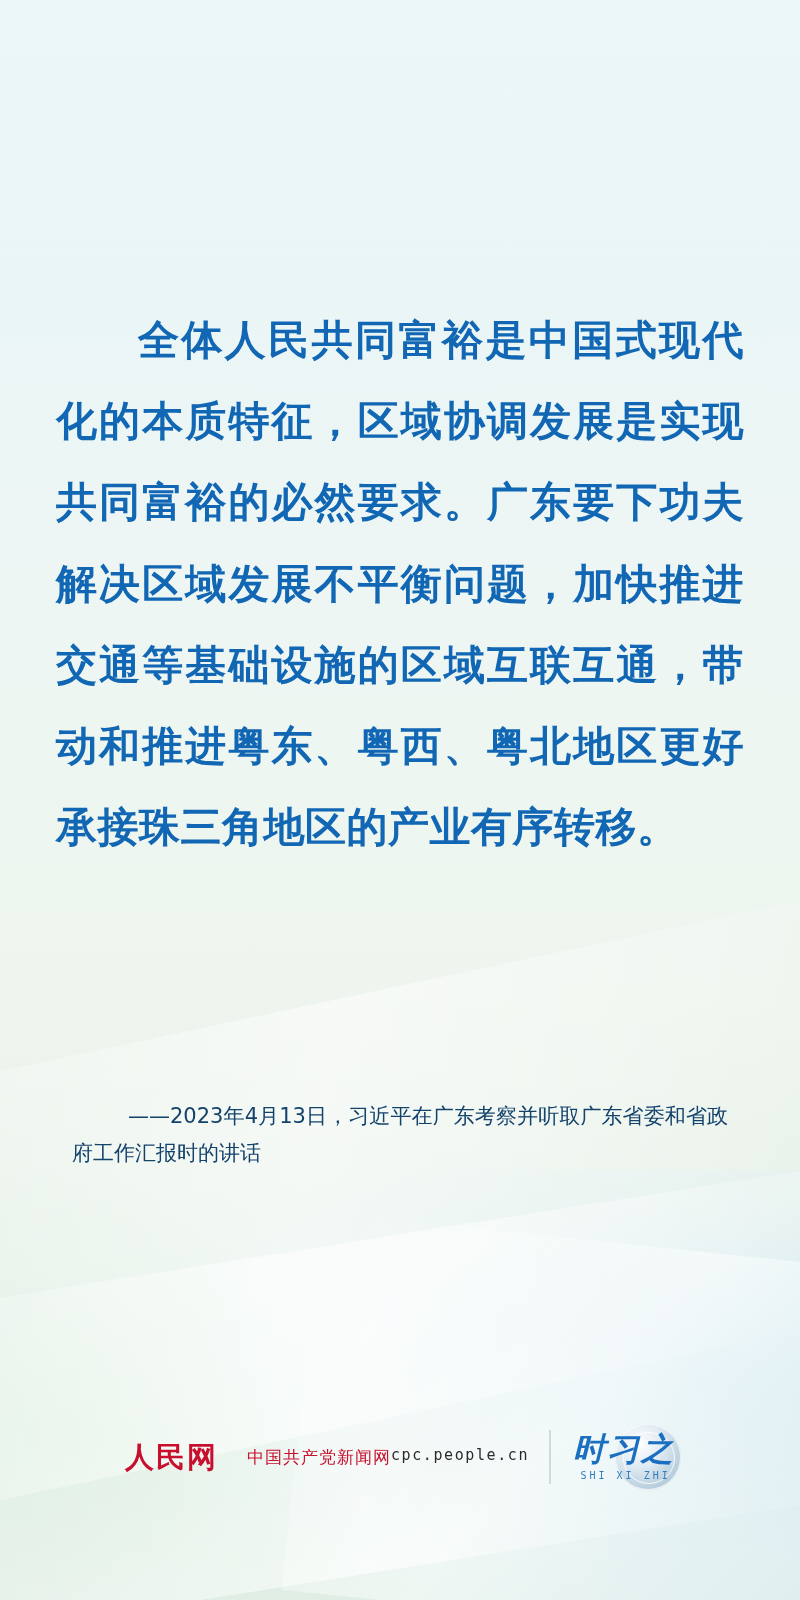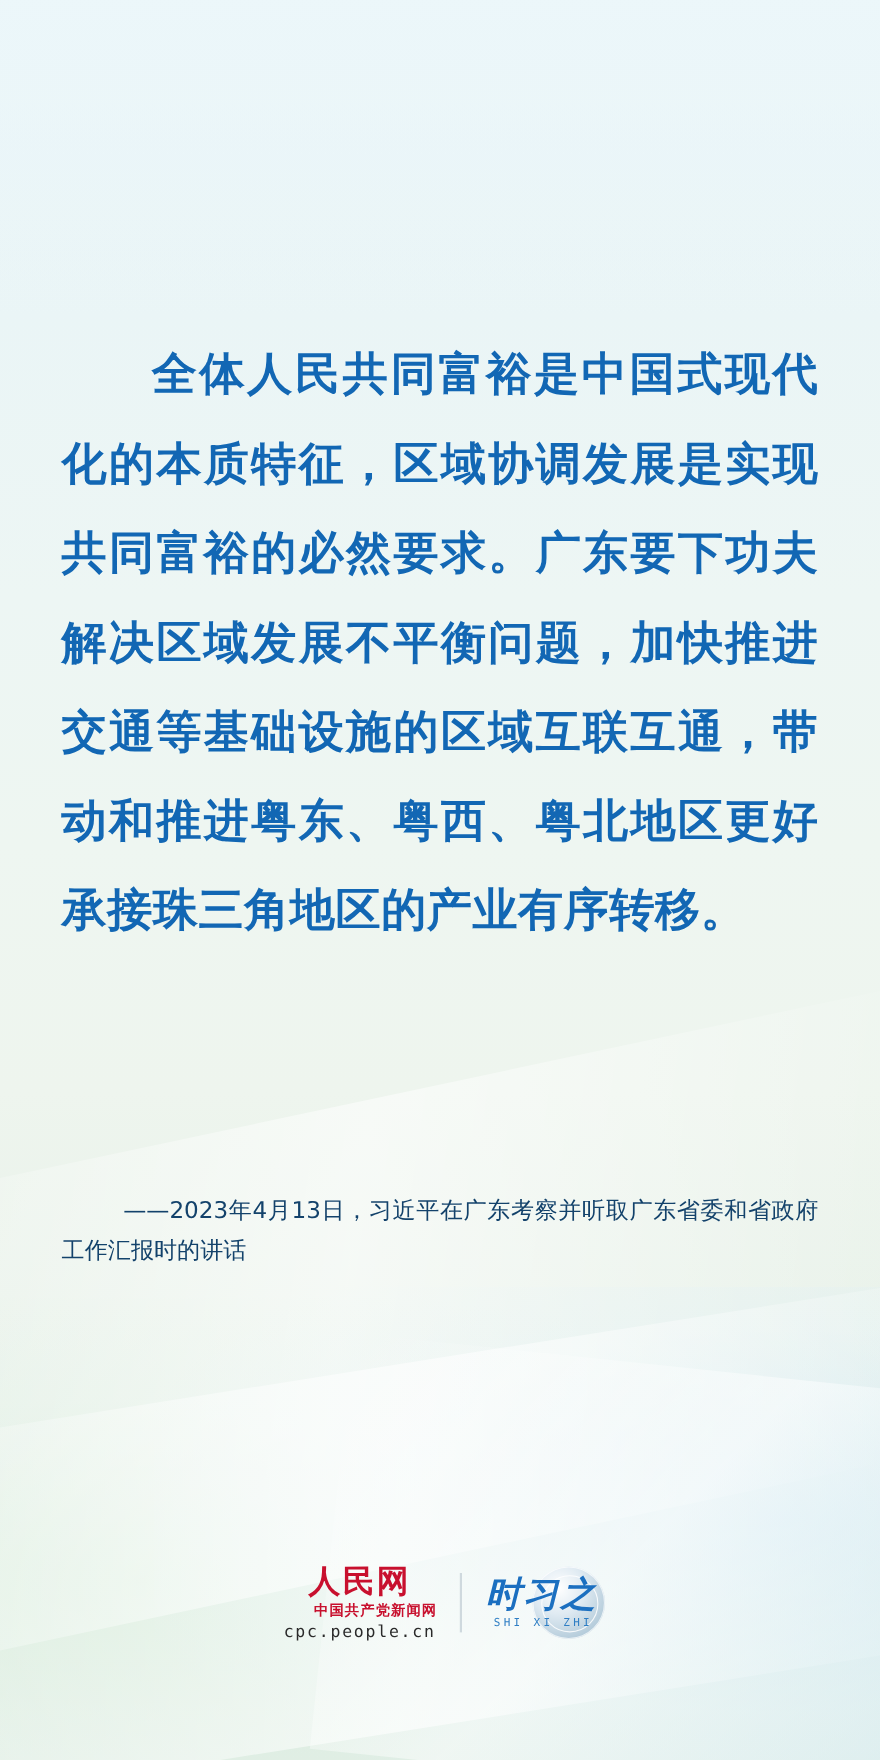--- a/index.html
+++ b/index.html
@@ -104,21 +104,21 @@
 
   .attribution {
     position: absolute;
     left: 0;
     top: 1082px;
     width: 800px;
     padding: 0 56px;
     box-sizing: border-box;
   }
   .attribution p {
-    margin: 0;
+    margin: 16px;
     color: #13426b;
     font-size: 21px;
     line-height: 1.75;
     text-indent: 56px;
     text-align: justify;
     text-justify: inter-ideograph;
     font-family: "DejaVu Sans", "Liberation Sans", sans-serif;
   }
 
   
@@ -128,35 +128,34 @@
     top: 1418px;
     width: 800px;
     display: flex;
     align-items: center;
     justify-content: center;
     gap: 14px;
   }
 
   .people-logo {
     display: flex;
-    flex-direction: column;
-    align-items: center;
+    align-items: flex-start;
     line-height: 1;
   }
   .people-logo .cn-main {
     font-size: 29px;
     font-weight: bold;
     color: #c8102e;
     letter-spacing: 2px;
     font-family: "DejaVu Sans", "Liberation Sans", sans-serif;
   }
   .people-logo .cn-sub {
     margin-top: 6px;
-    font-size: 13px;
-    font-weight: bold;
+    font-size: 17px;
+    font-weight: normal;
     color: #c8102e;
     letter-spacing: 1px;
     font-family: "DejaVu Sans", "Liberation Sans", sans-serif;
     margin-left: 29px;
   }
   .people-logo .url {
     margin-top: 5px;
     font-size: 15px;
     color: #2a2a2a;
     letter-spacing: 1.6px;

